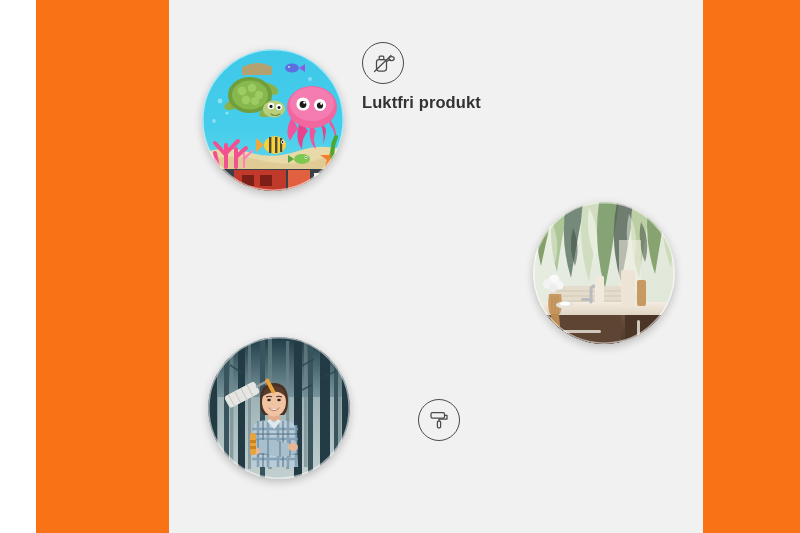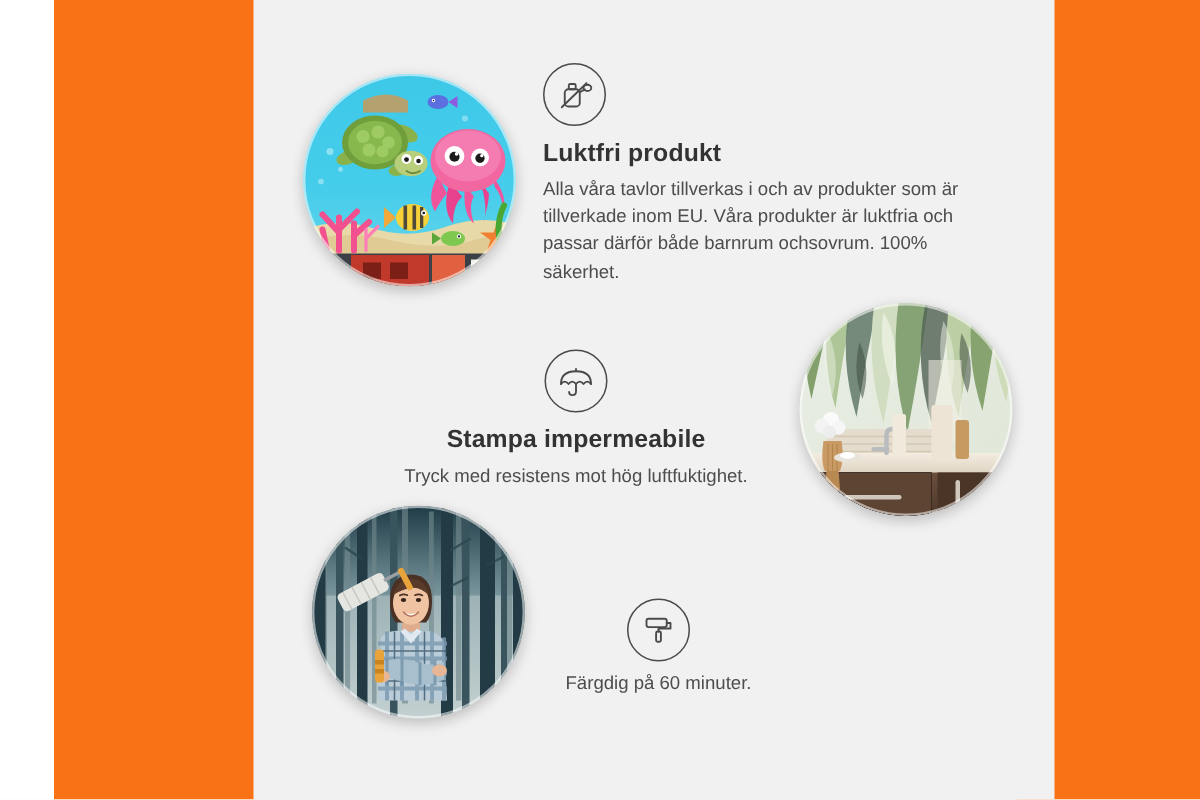--- a/index.html
+++ b/index.html
@@ -454,40 +454,26 @@
     <div class="icon-circle">
       <svg width="28" height="28" viewBox="0 0 28 28" fill="none" stroke="#4a4a4a" stroke-width="1.25" stroke-linecap="round" stroke-linejoin="round">
         <rect x="7.5" y="10.5" width="10" height="11.5" rx="2.4"></rect>
         <rect x="10.2" y="7" width="4.6" height="3.5" rx="1"></rect>
         <path d="M17.5 12.5 L21 10.6"></path>
         <ellipse cx="22.6" cy="9.6" rx="2.6" ry="2.1"></ellipse>
         <path d="M5.5 22.5 L22 6.5"></path>
       </svg>
     </div>
     <div class="feat-title">Luktfri produkt</div>
-    <div class="feat-body">Alla våra tavlor tillverkas i och av produkter som är tillverkade inom EU. Våra produkter är luktfria och passar därför både barnrum ochsovrum. 100% säkerhet.</div>
   </div>
 
-  <div class="feature" id="feature-waterproof">
-    <div class="icon-circle">
-      <svg width="28" height="28" viewBox="0 0 28 28" fill="none" stroke="#4a4a4a" stroke-width="1.25" stroke-linecap="round" stroke-linejoin="round">
-        <path d="M4 16 Q4 7.5 14 7.5 Q24 7.5 24 16"></path>
-        <path d="M4 16 Q6.5 12.8 9 16 Q11.5 12.8 14 16 Q16.5 12.8 19 16 Q21.5 12.8 24 16"></path>
-        <path d="M14 7.5 L14 6"></path>
-        <path d="M14 16 L14 21 Q14 23.4 11.6 23.4 Q9.4 23.4 9.4 21.3"></path>
-      </svg>
-    </div>
-    <div class="feat-title">Stampa impermeabile</div>
-    <div class="feat-body">Tryck med resistens mot hög luftfuktighet.</div>
-  </div>
 
   <div class="feature" id="feature-easy-mount">
     <div class="icon-circle">
       <svg width="28" height="28" viewBox="0 0 28 28" fill="none" stroke="#4a4a4a" stroke-width="1.25" stroke-linecap="round" stroke-linejoin="round">
         <rect x="6" y="6.5" width="13.5" height="5.6" rx="1.4"></rect>
         <path d="M19.5 9.3 L22 9.3 L22 13 L14 13 L14 15"></path>
         <rect x="12.4" y="15" width="3.2" height="6.8" rx="1"></rect>
       </svg>
     </div>
-    <div class="feat-body">Färgdig på 60 minuter.</div>
   </div>
 
 </div>
 
 </body></html>

